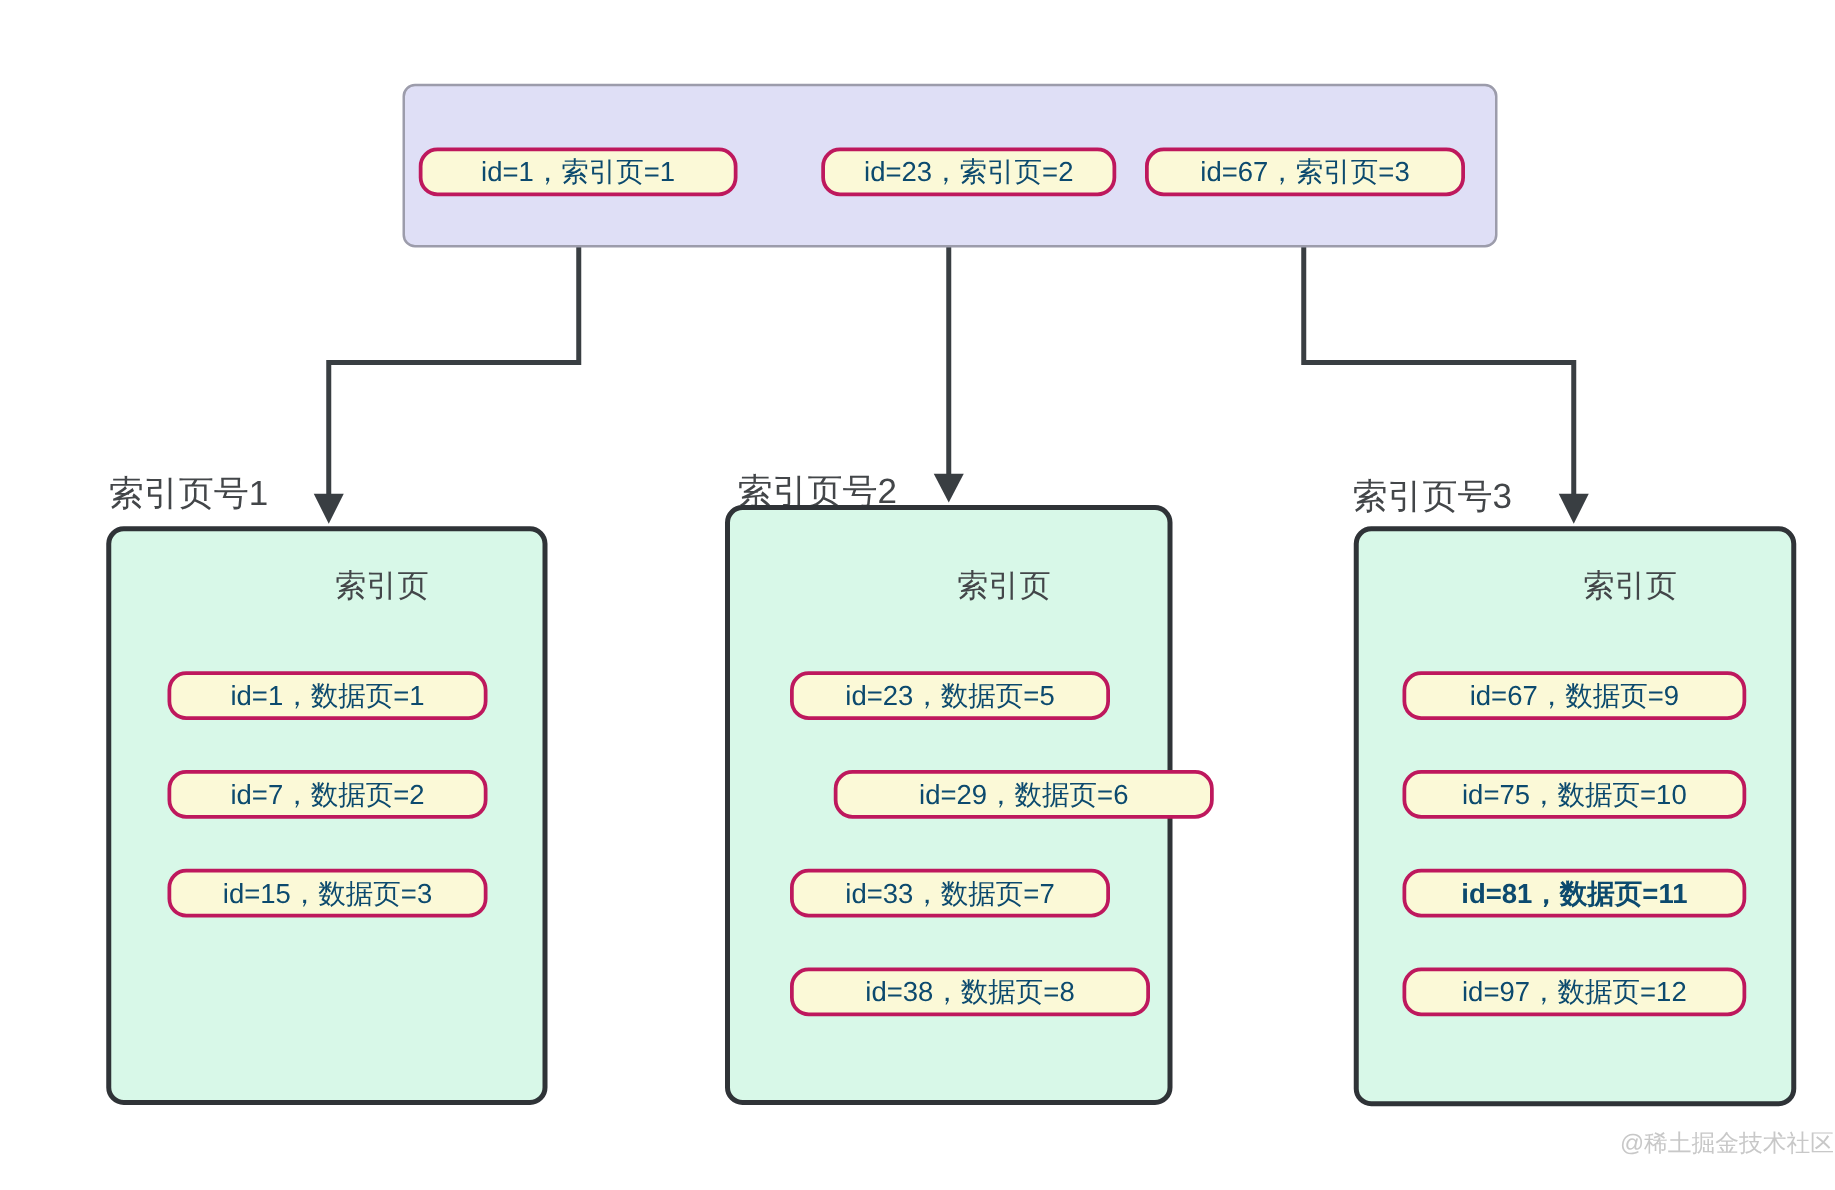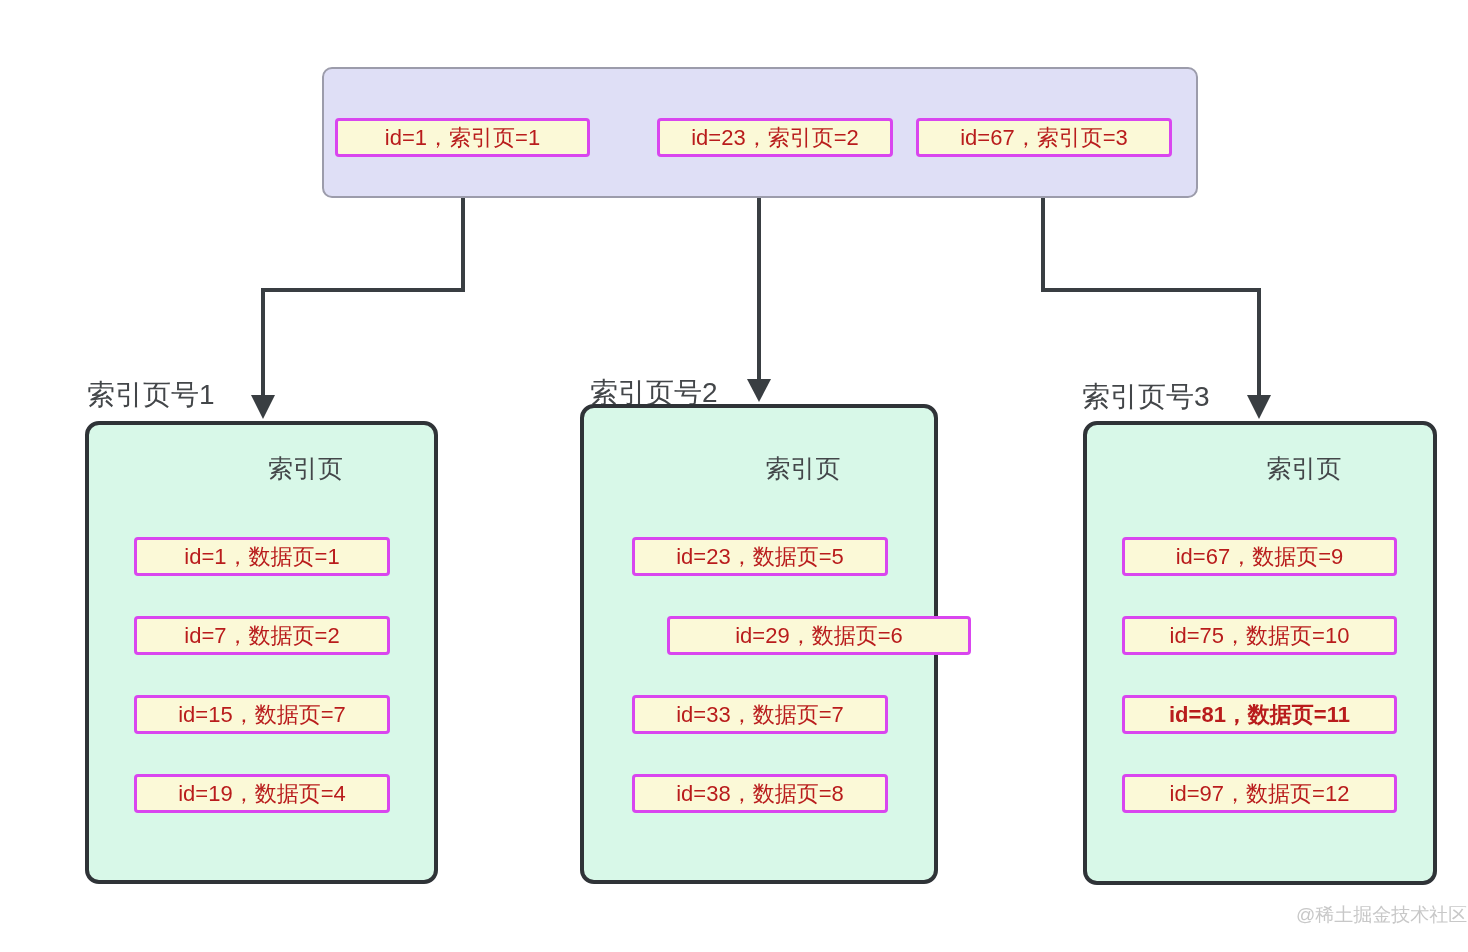--- a/index.html
+++ b/index.html
@@ -8,23 +8,23 @@
     font-family:"Liberation Sans","DejaVu Sans",sans-serif; overflow:hidden;
   }
   .connector-layer { position:absolute; left:0; top:0; width:1468px; height:952px; }
   .root-box {
     position:absolute; left:322px; top:67px; width:876px; height:131px;
     background:#dfdff6; border:2px solid #9c9cab; border-radius:10px;
     box-sizing:border-box;
   }
   .chip {
     position:absolute; box-sizing:border-box; height:39px;
-    background:#fbf9d7; border:3px solid #d946ef; border-radius:4px;
+    background:#fbf9d7; border:3px solid #be185d; border-radius:15px;
     display:flex; align-items:center; justify-content:center;
-    font-size:22px; color:#b91c1c; white-space:nowrap;
+    font-size:22px; color:#0c4a6e; white-space:nowrap;
   }
   .page {
     position:absolute; box-sizing:border-box;
     background:#d8f8e8; border:4px solid #2f3337; border-radius:14px;
   }
   .page-label {
     position:absolute; font-size:28px; color:#434649; white-space:nowrap;
   }
   .page-title {
     position:absolute; font-size:25px; color:#434649; text-align:center;margin-left:44px;
@@ -78,30 +78,29 @@
 
   <div class="chip" style="left:335px; top:118px; width:255px;">id=1，索引页=1</div>
   <div class="chip" style="left:657px; top:118px; width:236px;">id=23，索引页=2</div>
   <div class="chip" style="left:916px; top:118px; width:256px;">id=67，索引页=3</div>
 
   <div class="page-label" style="left:87px; top:376px;">索引页号1</div>
   <div class="page" style="left:85px; top:421px; width:353px; height:463px;"></div>
   <div class="page-title" style="left:85px; top:452px; width:353px;">索引页</div>
   <div class="chip" style="left:134px; top:537px; width:256px;text-align:right;">id=1，数据页=1</div>
   <div class="chip" style="left:134px; top:616px; width:256px;">id=7，数据页=2</div>
-  <div class="chip" style="left:134px; top:695px; width:256px;">id=15，数据页=7</div>
-  <div class="chip" style="left:134px; top:774px; width:256px;">id=19，数据页=4</div>
+  <div class="chip" style="left:134px; top:695px; width:256px;">id=15，数据页=3</div>
 
   <div class="page-label" style="left:590px; top:374px;">索引页号2</div>
   <div class="page" style="left:580px; top:404px; width:358px; height:480px;"></div>
   <div class="page-title" style="left:580px; top:452px; width:358px;">索引页</div>
   <div class="chip" style="left:632px; top:537px; width:256px;">id=23，数据页=5</div>
   <div class="chip" style="left:632px; top:616px; width:304px;margin-left:35px;">id=29，数据页=6</div>
   <div class="chip" style="left:632px; top:695px; width:256px;">id=33，数据页=7</div>
-  <div class="chip" style="left:632px; top:774px; width:256px;text-align:center;">id=38，数据页=8</div>
+  <div class="chip" style="left:632px; top:774px; width:288px;text-align:center;">id=38，数据页=8</div>
 
   <div class="page-label" style="left:1082px; top:378px;">索引页号3</div>
   <div class="page" style="left:1083px; top:421px; width:354px; height:464px;"></div>
   <div class="page-title" style="left:1083px; top:452px; width:354px;">索引页</div>
   <div class="chip" style="left:1122px; top:537px; width:275px;">id=67，数据页=9</div>
   <div class="chip" style="left:1122px; top:616px; width:275px;">id=75，数据页=10</div>
   <div class="chip" style="left:1122px; top:695px; width:275px;font-weight:bold;">id=81，数据页=11</div>
   <div class="chip" style="left:1122px; top:774px; width:275px;">id=97，数据页=12</div>
 
   <div class="watermark">@稀土掘金技术社区</div>

